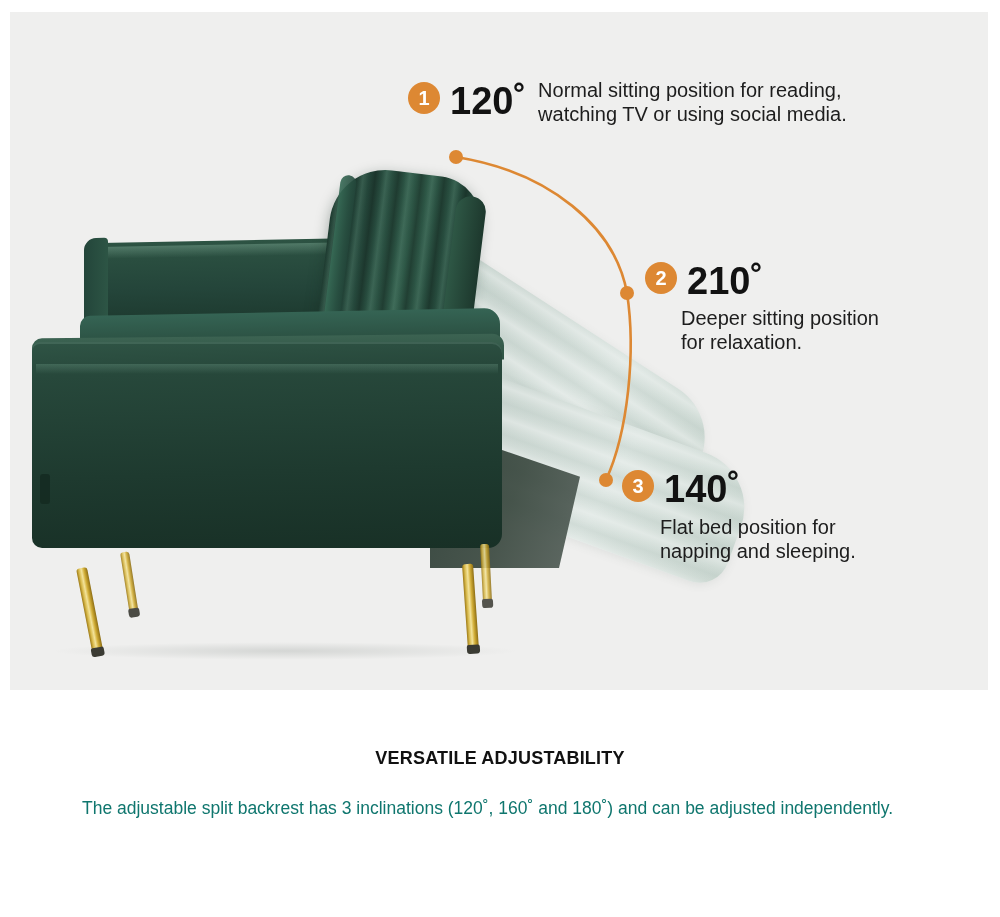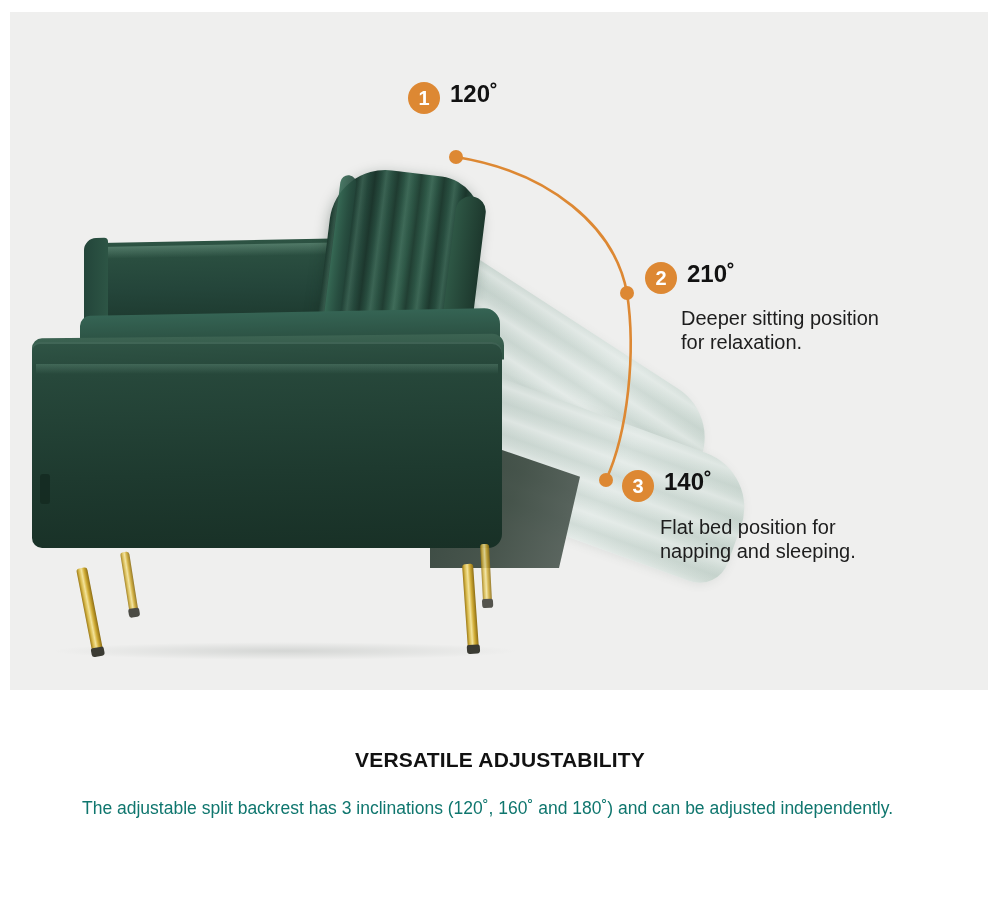--- a/index.html
+++ b/index.html
@@ -172,39 +172,39 @@
   
   .callout{position:absolute;display:flex;align-items:flex-start;}
   .badge{
     width:32px;height:32px;border-radius:50%;
     background:#dd8833;color:#ffffff;
     font-size:20px;font-weight:bold;
     display:flex;align-items:center;justify-content:center;
     flex:0 0 auto;line-height:1;
   }
   .angle{
-    font-size:24px;font-weight:bold;color:#121212;
+    font-size:38px;font-weight:bold;color:#121212;
     line-height:1;margin-left:10px;white-space:nowrap;
   }
   .desc{
     font-size:20px;color:#1d1d1d;line-height:1.18;white-space:pre-line;
   }
 
   .co1{left:408px;top:82px;}
   .co1 .desc{margin-left:12px;margin-top:-3px;}
   .co2{left:645px;top:262px;}
   .co2-text{position:absolute;left:681px;top:307px;}
   .co3{left:622px;top:470px;}
   .co3-text{position:absolute;left:660px;top:516px;}
 
   
   .footer{position:absolute;left:0;top:690px;width:1000px;height:227px;background:#ffffff;}
   .footer-title{
     position:absolute;left:0;top:58px;width:1000px;text-align:center;
-    font-size:21px;font-weight:bold;color:#111111;letter-spacing:.2px;
+    font-size:18px;font-weight:bold;color:#111111;letter-spacing:.2px;
   }
   .footer-body{
     position:absolute;left:82px;top:104px;width:860px;
     font-size:17.5px;color:#0f766e;line-height:1.62;
   }
 </style>
 </head>
 <body>
 
 <div class="page">
@@ -269,20 +269,22 @@
       <path d="M 617 281 C 626 340 618 420 596 468" fill="none" stroke="#dd8833" stroke-width="2.6" stroke-linecap="round"></path>
       <circle cx="446" cy="145" r="7" fill="#dd8833"></circle>
       <circle cx="617" cy="281" r="7" fill="#dd8833"></circle>
       <circle cx="596" cy="468" r="7" fill="#dd8833"></circle>
     </svg>
   </div>
 
   <div class="callout co1">
     <div class="badge">1</div>
     <div class="angle">120˚</div>
+    <div class="desc">Normal sitting position for reading,
+watching TV or using social media.</div>
   </div>
 
   <div class="callout co2">
     <div class="badge">2</div>
     <div class="angle">210˚</div>
   </div>
   <div class="desc co2-text">Deeper sitting position
 for relaxation.</div>
 
   <div class="callout co3">

